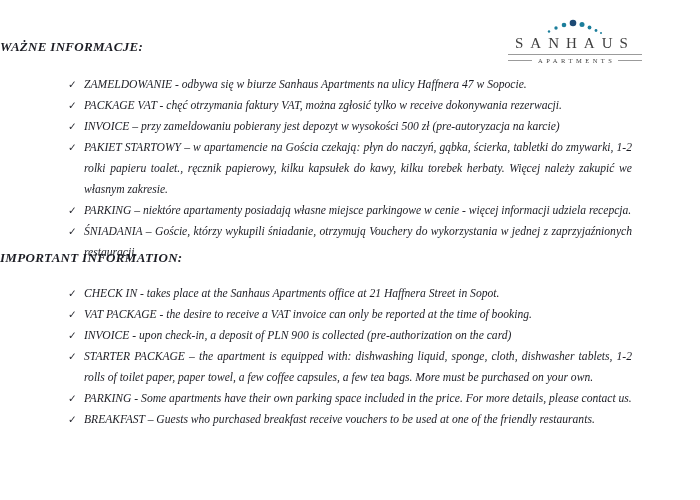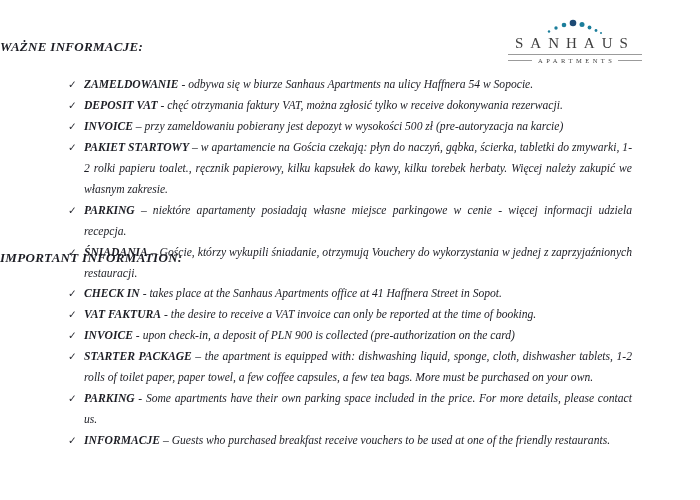--- a/index.html
+++ b/index.html
@@ -36,21 +36,21 @@
     position:relative;
     padding-left:16px;
     text-align:justify;
   }
   .check {
     position:absolute; left:0; top:0;
     font-style:normal;
     font-size:10.5px;
     color:#2a2b33;
   }
-  .kw { font-weight:bold; }
+  .kw { font-weight:normal; }
 
   
   .logo {
     position:absolute; top:15px; right:58px;
     width:134px;
     font-style:normal;
   }
   .logo-dots { display:block; margin:0 auto -1px auto; }
   .logo-name {
     font-size:15px;
@@ -91,31 +91,31 @@
     <div class="logo-name">SANHAUS</div>
     <div class="logo-sub">
       <span class="rule"></span>
       <span>APARTMENTS</span>
       <span class="rule"></span>
     </div>
   </div>
 
   <div class="section-title title-pl">WAŻNE INFORMACJE:</div>
   <ul class="info-list list-pl">
-      <li><span class="check">✓</span><span class="kw">ZAMELDOWANIE</span><span> -  odbywa się w biurze Sanhaus Apartments na ulicy Haffnera 54 w Sopocie.</span></li>
-      <li><span class="check">✓</span><span class="kw">DEPOSIT VAT</span><span> - chęć otrzymania faktury VAT, można zgłosić tylko w receive dokonywania rezerwacji.</span></li>
+      <li><span class="check">✓</span><span class="kw">ZAMELDOWANIE</span><span> -  odbywa się w biurze Sanhaus Apartments na ulicy Haffnera 47 w Sopocie.</span></li>
+      <li><span class="check">✓</span><span class="kw">PACKAGE VAT</span><span> - chęć otrzymania faktury VAT, można zgłosić tylko w receive dokonywania rezerwacji.</span></li>
       <li><span class="check">✓</span><span class="kw">INVOICE</span><span> – przy zameldowaniu pobierany jest depozyt w wysokości 500 zł (pre-autoryzacja na karcie)</span></li>
       <li><span class="check">✓</span><span class="kw">PAKIET STARTOWY</span><span> – w apartamencie na Gościa czekają: płyn do naczyń, gąbka, ścierka, tabletki do zmywarki, 1-2 rolki papieru toalet., ręcznik papierowy, kilku kapsułek do kawy, kilku torebek herbaty. Więcej należy zakupić we własnym zakresie.</span></li>
       <li><span class="check">✓</span><span class="kw">PARKING</span><span> – niektóre apartamenty posiadają własne miejsce parkingowe w cenie - więcej informacji udziela recepcja.</span></li>
       <li><span class="check">✓</span><span class="kw">ŚNIADANIA</span><span> – Goście, którzy wykupili śniadanie, otrzymują Vouchery do wykorzystania w jednej z zaprzyjaźnionych restauracji.</span></li>
     </ul>
 
   <div class="section-title title-en">IMPORTANT INFORMATION:</div>
   <ul class="info-list list-en">
-      <li><span class="check">✓</span><span class="kw">CHECK IN</span><span> - takes place at the Sanhaus Apartments office at 41 Haffnera Street in Sopot.</span></li>
-      <li><span class="check">✓</span><span class="kw">VAT FAKTURA</span><span> - the desire to receive a VAT invoice can only be reported at the time of booking.</span></li>
+      <li><span class="check">✓</span><span class="kw">CHECK IN</span><span> - takes place at the Sanhaus Apartments office at 21 Haffnera Street in Sopot.</span></li>
+      <li><span class="check">✓</span><span class="kw">VAT PACKAGE</span><span> - the desire to receive a VAT invoice can only be reported at the time of booking.</span></li>
       <li><span class="check">✓</span><span class="kw">INVOICE</span><span> - upon check-in, a deposit of PLN 900 is collected (pre-authorization on the card)</span></li>
       <li><span class="check">✓</span><span class="kw">STARTER PACKAGE</span><span> – the apartment is equipped with: dishwashing liquid, sponge, cloth, dishwasher tablets, 1-2 rolls of toilet paper, paper towel, a few coffee capsules, a few tea bags. More must be purchased on your own.</span></li>
       <li><span class="check">✓</span><span class="kw">PARKING</span><span> - Some apartments have their own parking space included in the price. For more details, please contact us.</span></li>
-      <li><span class="check">✓</span><span class="kw">INFORMACJE</span><span> – Guests who purchased breakfast receive vouchers to be used at one of the friendly restaurants.</span></li>
+      <li><span class="check">✓</span><span class="kw">BREAKFAST</span><span> – Guests who purchased breakfast receive vouchers to be used at one of the friendly restaurants.</span></li>
     </ul>
 
 </div>
 
 </body></html>

